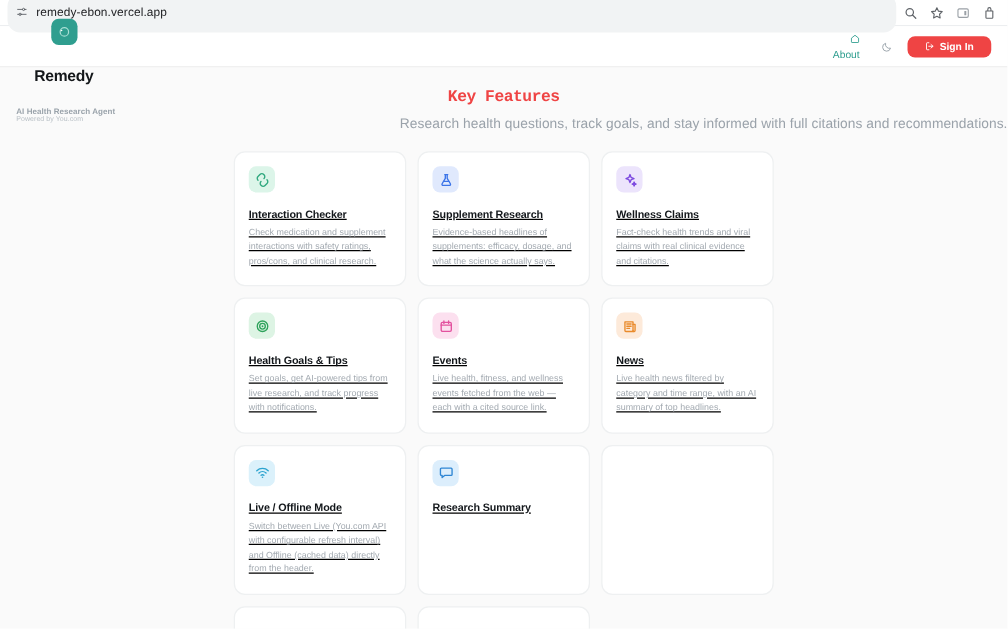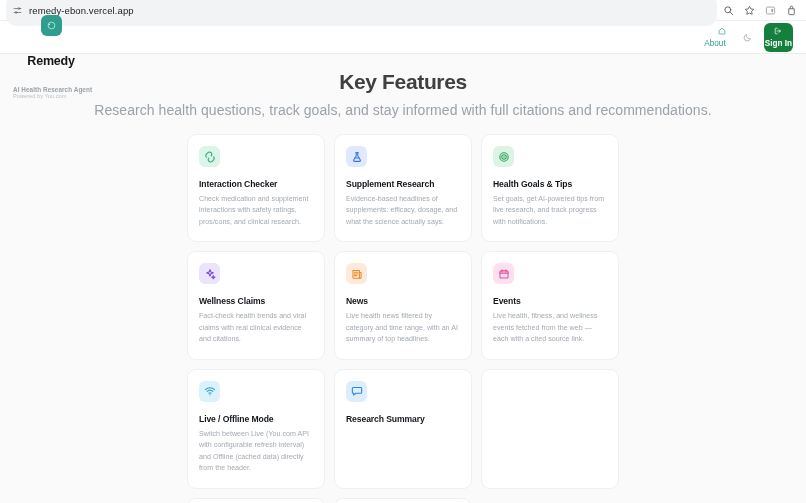--- a/index.html
+++ b/index.html
@@ -107,65 +107,66 @@
     cursor: pointer;
     flex-direction: column;
   }
   .theme-btn {
     width: 15px; height: 15px;
     display: flex; align-items: center; justify-content: center;
     cursor: pointer;
   }
   .signin-btn {
     display: flex; align-items: center; gap: 4px;
-    background: #15803d;
+    background: #ef4444;
     color: #ffffff;
     font-size: 8.2px;
     font-weight: 700;
-    padding: 4px 1px;
+    padding: 4px 14px;
     border-radius: 6px;
     cursor: pointer;
-    flex-direction: column;
   }
 
   
   .page {
     background: #fafafa;
     height: calc(503px - 21px - 33px);
     overflow: hidden;
     padding-top: 16px;
   }
   .page-title {
     text-align: center;
-    font-size: 21px;
-    font-weight: 700;
-    color: #404040;
+    font-size: 13px;
+    font-weight: 700;
+    color: #ef4444;
     letter-spacing: -0.35px;
+    font-family: Liberation Mono, monospace;
   }
   .page-sub {
-    text-align: center;
-    font-size: 14px;
+    text-align: right;
+    font-size: 11px;
     color: #9aa2aa;
     margin-top: 8px;
     letter-spacing: 0.05px;
   }
 
   .grid {
     margin: 16px auto 0;
     width: 432px;
     display: grid;
     grid-template-columns: repeat(3, 1fr);
     gap: 9px;
   }
   .card {
     background: #ffffff;
     border: 1px solid #eef0f1;
     border-radius: 9px;
     padding: 11px 11px 13px;
     min-height: 86px;
+    text-decoration: underline;
   }
   .card-icon {
     width: 21px; height: 21px;
     border-radius: 6px;
     display: flex; align-items: center; justify-content: center;
     margin-bottom: 12px;
   }
   .card-title {
     font-size: 8.6px;
     font-weight: 700;
@@ -280,60 +281,60 @@
         <div class="card-icon" style="background:#e0e9fd">
           <svg width="12" height="12" viewBox="0 0 16 16">
             <path d="M6.4 2.2h3.2M7 2.2v4L3.6 12a1.2 1.2 0 001 1.8h6.8a1.2 1.2 0 001-1.8L9 6.2v-4" fill="none" stroke="#3b74e8" stroke-width="1.45" stroke-linecap="round" stroke-linejoin="round"></path>
             <path d="M5.3 9.4h5.4" fill="none" stroke="#3b74e8" stroke-width="1.45" stroke-linecap="round" stroke-linejoin="round"></path>
           </svg>
         </div>
         <div class="card-title">Supplement Research</div>
         <div class="card-desc">Evidence-based headlines of supplements: efficacy, dosage, and what the science actually says.</div>
       </div>
       <div class="card">
+        <div class="card-icon" style="background:#ece4fc">
+          <svg width="12" height="12" viewBox="0 0 16 16">
+            <path d="M8 2.2l1.2 3.1L12.3 6.5 9.2 7.7 8 10.8 6.8 7.7 3.7 6.5l3.1-1.2z" fill="none" stroke="#7c49e0" stroke-width="1.45" stroke-linecap="round" stroke-linejoin="round"></path>
+            <path d="M12.4 10.2l.6 1.5 1.5.6-1.5.6-.6 1.5-.6-1.5-1.5-.6 1.5-.6z" fill="none" stroke="#7c49e0" stroke-width="1.45" stroke-linecap="round" stroke-linejoin="round"></path>
+          </svg>
+        </div>
+        <div class="card-title">Wellness Claims</div>
+        <div class="card-desc">Fact-check health trends and viral claims with real clinical evidence and citations.</div>
+      </div>
+      <div class="card">
         <div class="card-icon" style="background:#ddf4e4">
           <svg width="12" height="12" viewBox="0 0 16 16">
             <circle cx="8" cy="8" r="5.6" fill="none" stroke="#2fa35c" stroke-width="1.45" stroke-linecap="round" stroke-linejoin="round"></circle>
             <circle cx="8" cy="8" r="3" fill="none" stroke="#2fa35c" stroke-width="1.45" stroke-linecap="round" stroke-linejoin="round"></circle>
             <circle cx="8" cy="8" r="1" fill="#2fa35c" stroke="none"></circle>
           </svg>
         </div>
         <div class="card-title">Health Goals &amp; Tips</div>
         <div class="card-desc">Set goals, get AI-powered tips from live research, and track progress with notifications.</div>
       </div>
       <div class="card">
-        <div class="card-icon" style="background:#ece4fc">
-          <svg width="12" height="12" viewBox="0 0 16 16">
-            <path d="M8 2.2l1.2 3.1L12.3 6.5 9.2 7.7 8 10.8 6.8 7.7 3.7 6.5l3.1-1.2z" fill="none" stroke="#7c49e0" stroke-width="1.45" stroke-linecap="round" stroke-linejoin="round"></path>
-            <path d="M12.4 10.2l.6 1.5 1.5.6-1.5.6-.6 1.5-.6-1.5-1.5-.6 1.5-.6z" fill="none" stroke="#7c49e0" stroke-width="1.45" stroke-linecap="round" stroke-linejoin="round"></path>
-          </svg>
-        </div>
-        <div class="card-title">Wellness Claims</div>
-        <div class="card-desc">Fact-check health trends and viral claims with real clinical evidence and citations.</div>
+        <div class="card-icon" style="background:#fce0ef">
+          <svg width="12" height="12" viewBox="0 0 16 16">
+            <rect x="2.6" y="3.8" width="10.8" height="9.6" rx="1.4" fill="none" stroke="#e3529f" stroke-width="1.45" stroke-linecap="round" stroke-linejoin="round"></rect>
+            <path d="M2.6 6.8h10.8M5.5 2.4v2.6M10.5 2.4v2.6" fill="none" stroke="#e3529f" stroke-width="1.45" stroke-linecap="round" stroke-linejoin="round"></path>
+          </svg>
+        </div>
+        <div class="card-title">Events</div>
+        <div class="card-desc">Live health, fitness, and wellness events fetched from the web — each with a cited source link.</div>
       </div>
       <div class="card">
         <div class="card-icon" style="background:#fdeada">
           <svg width="12" height="12" viewBox="0 0 16 16">
             <path d="M2.6 3.4h8.6v9.2a1 1 0 001 1H3.6a1 1 0 01-1-1z" fill="none" stroke="#e98a2b" stroke-width="1.45" stroke-linecap="round" stroke-linejoin="round"></path>
             <path d="M11.2 6h2.2v6.6a1 1 0 01-2.2 0" fill="none" stroke="#e98a2b" stroke-width="1.45" stroke-linecap="round" stroke-linejoin="round"></path>
             <path d="M4.6 5.6h4.6M4.6 8h4.6M4.6 10.2h3" fill="none" stroke="#e98a2b" stroke-width="1.45" stroke-linecap="round" stroke-linejoin="round"></path>
           </svg>
         </div>
         <div class="card-title">News</div>
         <div class="card-desc">Live health news filtered by category and time range, with an AI summary of top headlines.</div>
-      </div>
-      <div class="card">
-        <div class="card-icon" style="background:#fce0ef">
-          <svg width="12" height="12" viewBox="0 0 16 16">
-            <rect x="2.6" y="3.8" width="10.8" height="9.6" rx="1.4" fill="none" stroke="#e3529f" stroke-width="1.45" stroke-linecap="round" stroke-linejoin="round"></rect>
-            <path d="M2.6 6.8h10.8M5.5 2.4v2.6M10.5 2.4v2.6" fill="none" stroke="#e3529f" stroke-width="1.45" stroke-linecap="round" stroke-linejoin="round"></path>
-          </svg>
-        </div>
-        <div class="card-title">Events</div>
-        <div class="card-desc">Live health, fitness, and wellness events fetched from the web — each with a cited source link.</div>
       </div>
       <div class="card">
         <div class="card-icon" style="background:#dbf1fb">
           <svg width="12" height="12" viewBox="0 0 16 16">
             <path d="M1.9 6.1a8.8 8.8 0 0112.2 0" fill="none" stroke="#2ba3cf" stroke-width="1.45" stroke-linecap="round" stroke-linejoin="round"></path>
             <path d="M4.2 8.6a5.5 5.5 0 017.6 0" fill="none" stroke="#2ba3cf" stroke-width="1.45" stroke-linecap="round" stroke-linejoin="round"></path>
             <path d="M6.5 11a2.3 2.3 0 013 0" fill="none" stroke="#2ba3cf" stroke-width="1.45" stroke-linecap="round" stroke-linejoin="round"></path>
             <circle cx="8" cy="13.1" r="0.85" fill="#2ba3cf" stroke="none"></circle>
           </svg>
         </div>

